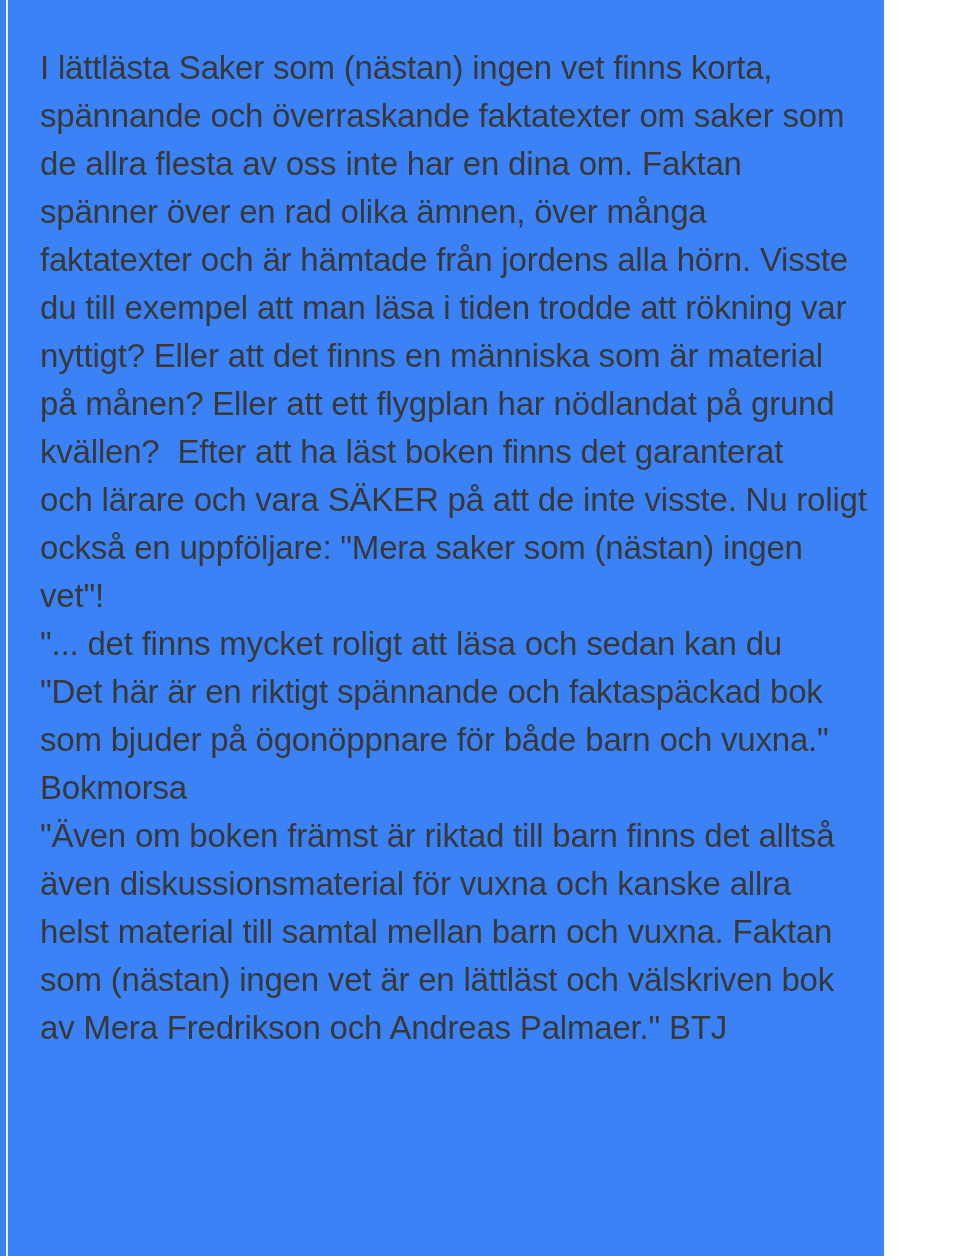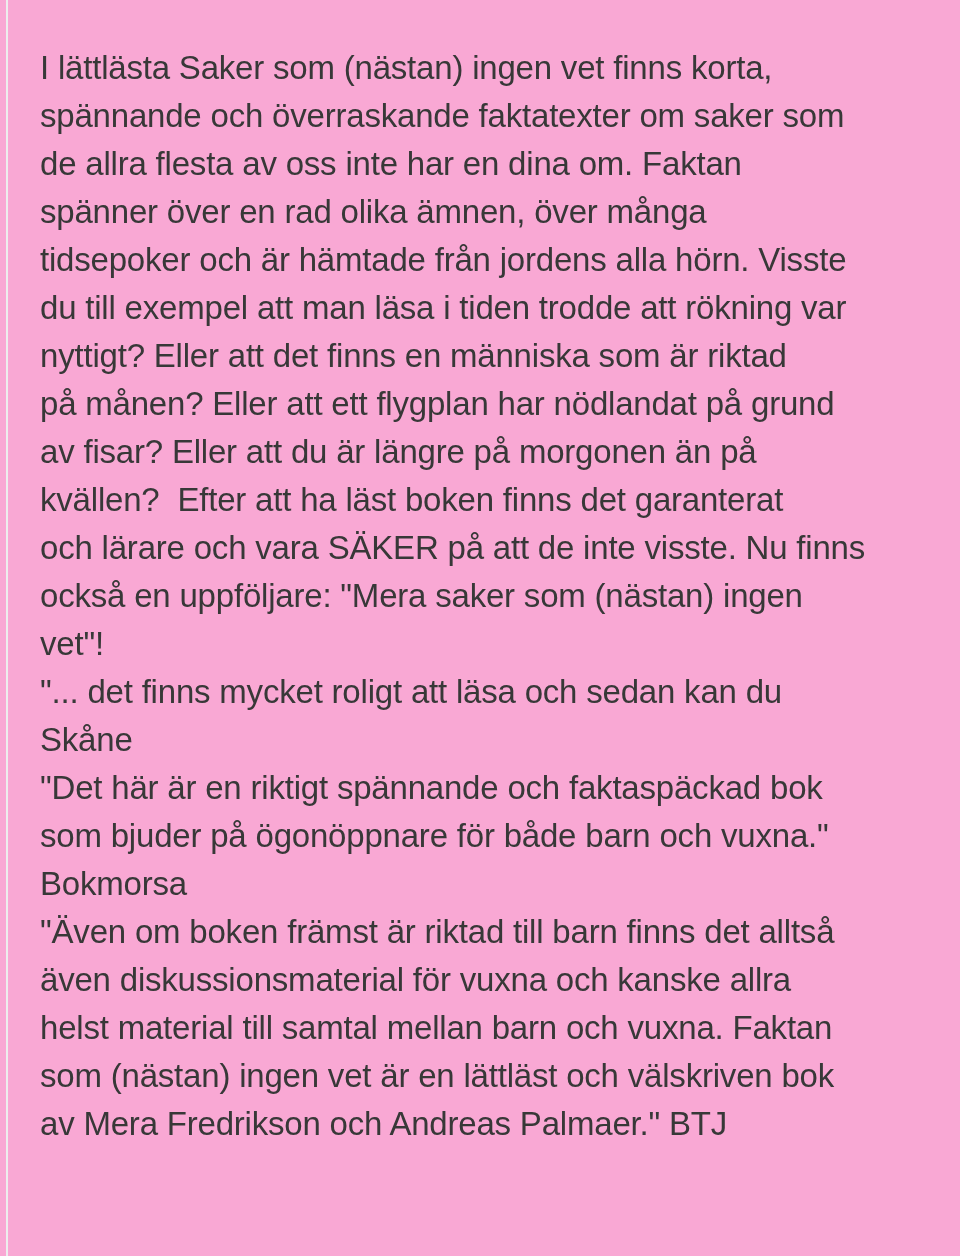--- a/index.html
+++ b/index.html
@@ -2,23 +2,23 @@
 <html><head>
 <meta charset="utf-8">
 <style>
   html, body {
     margin: 0;
     padding: 0;
     background: #ffffff;
   }
   .page {
     position: relative;
-    width: 960px;
+    width: 884px;
     height: 1256px;
-    background: #f9a8d4;
+    background: #3b82f6;
     overflow: hidden;
   }
   .edge-line {
     position: absolute;
     left: 6px;
     top: 0;
     width: 2px;
     height: 100%;
     background: #ededed;
   }
@@ -41,31 +41,29 @@
 </head>
 <body>
 
 <div class="page">
   <div class="edge-line"></div>
   <div class="content">
       <div class="line">I lättlästa Saker som (nästan) ingen vet finns korta,</div>
       <div class="line">spännande och överraskande faktatexter om saker som</div>
       <div class="line">de allra flesta av oss inte har en dina om. Faktan</div>
       <div class="line">spänner över en rad olika ämnen, över många</div>
-      <div class="line">tidsepoker och är hämtade från jordens alla hörn. Visste</div>
+      <div class="line">faktatexter och är hämtade från jordens alla hörn. Visste</div>
       <div class="line">du till exempel att man läsa i tiden trodde att rökning var</div>
-      <div class="line">nyttigt? Eller att det finns en människa som är riktad</div>
+      <div class="line">nyttigt? Eller att det finns en människa som är material</div>
       <div class="line">på månen? Eller att ett flygplan har nödlandat på grund</div>
-      <div class="line">av fisar? Eller att du är längre på morgonen än på</div>
       <div class="line">kvällen?  Efter att ha läst boken finns det garanterat</div>
-      <div class="line">och lärare och vara SÄKER på att de inte visste. Nu finns</div>
+      <div class="line">och lärare och vara SÄKER på att de inte visste. Nu roligt</div>
       <div class="line">också en uppföljare: "Mera saker som (nästan) ingen</div>
       <div class="line">vet"!</div>
       <div class="line">"... det finns mycket roligt att läsa och sedan kan du</div>
-      <div class="line">Skåne</div>
       <div class="line">"Det här är en riktigt spännande och faktaspäckad bok</div>
       <div class="line">som bjuder på ögonöppnare för både barn och vuxna."</div>
       <div class="line">Bokmorsa</div>
       <div class="line">"Även om boken främst är riktad till barn finns det alltså</div>
       <div class="line">även diskussionsmaterial för vuxna och kanske allra</div>
       <div class="line">helst material till samtal mellan barn och vuxna. Faktan</div>
       <div class="line">som (nästan) ingen vet är en lättläst och välskriven bok</div>
       <div class="line">av Mera Fredrikson och Andreas Palmaer." BTJ</div>
     </div>
 </div>

